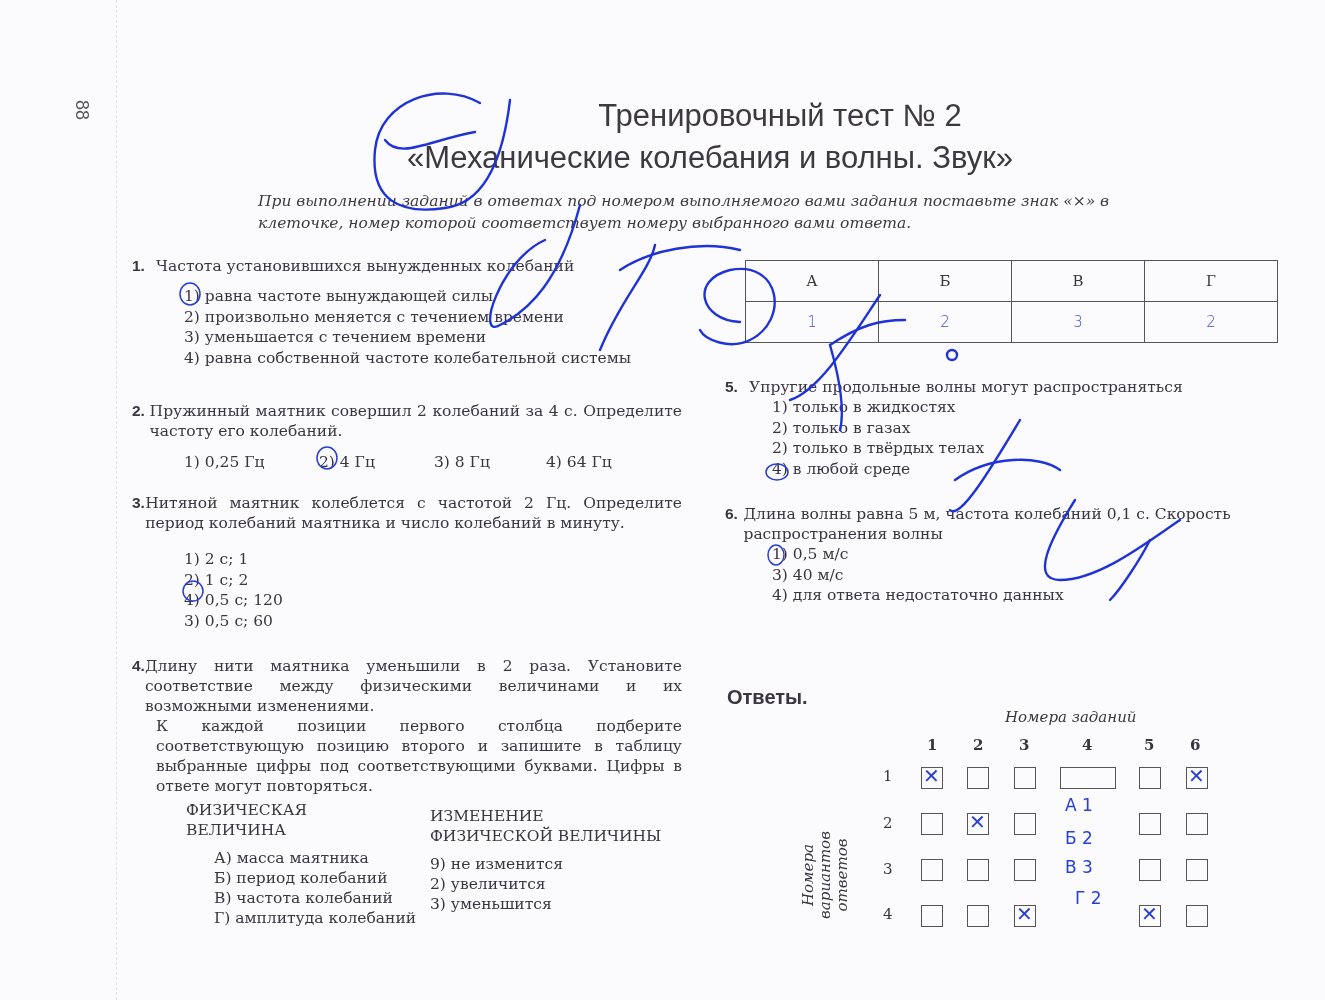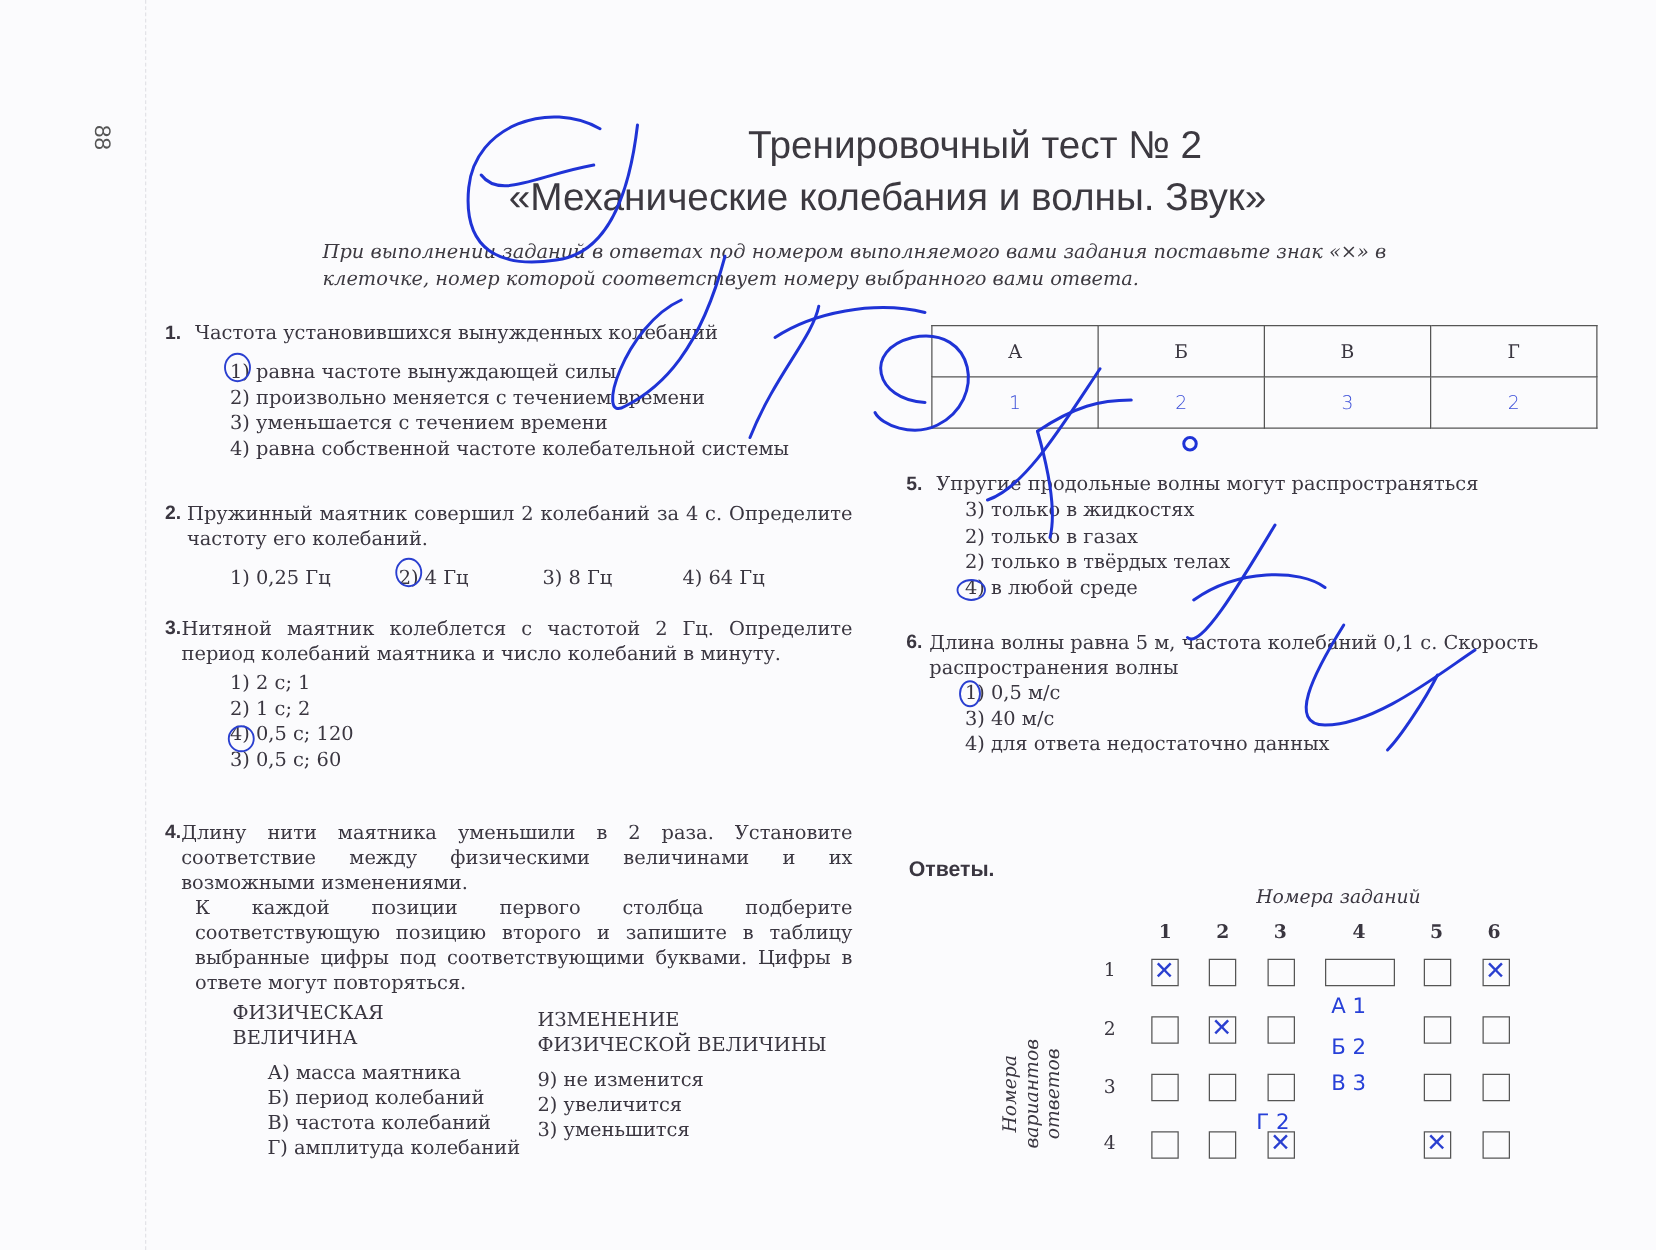--- a/index.html
+++ b/index.html
@@ -11,21 +11,21 @@
   .title .l1{padding-left:140px;}
   .instr{left:258px;top:190px;width:900px;font-style:italic;font-size:15.5px;line-height:22px;color:#3c3940;}
   .q{font-size:15.5px;line-height:20px;}
   .qnum{font-family:"Liberation Sans",sans-serif;font-weight:bold;display:inline-block;width:24px;}
   .opts{margin-left:52px;line-height:20.5px;font-size:15.5px;}
   .opts div{white-space:nowrap;}
   .inline-opts span{display:inline-block;}
   table.match{border-collapse:collapse;}
   table.match td{border:1.2px solid #555;width:130px;height:38px;text-align:center;font-size:15px;}
   .hand{color:#3c4fd8;font-family:"DejaVu Sans",sans-serif;font-size:24px;font-weight:300;}
-  .answers-title{font-family:"Liberation Sans",sans-serif;font-weight:bold;font-size:17px;}
+  .answers-title{font-family:"Liberation Sans",sans-serif;font-weight:bold;font-size:20px;}
   .grid-head{font-style:italic;font-size:15px;}
   .box{position:absolute;width:22px;height:22px;border:1.3px solid #555;box-sizing:border-box;}
   .box.wide{width:56px;}
   .box.x::after{content:"✕";position:absolute;left:1px;top:-4px;font-size:20px;color:#2a3fd0;font-family:"DejaVu Sans",sans-serif;}
   .colnum,.rownum{position:absolute;font-weight:bold;font-size:15px;}
   .rownum{font-weight:normal;}
   .vert-label{position:absolute;left:800px;top:930px;transform:rotate(-90deg);transform-origin:left top;font-style:italic;font-size:15px;line-height:17px;text-align:center;width:120px;}
   .hw{position:absolute;color:#2740d8;font-family:"DejaVu Sans",sans-serif;font-size:17px;}
   svg.ink{position:absolute;left:0;top:0;pointer-events:none;}
 </style>
@@ -60,21 +60,21 @@
   <div class="opts inline-opts" style="margin-top:11px;">
     <span style="width:135px">1) 0,25 Гц</span><span style="width:115px">2) 4 Гц</span><span style="width:112px">3) 8 Гц</span><span>4) 64 Гц</span>
   </div>
 </div>
 
 <div class="abs q" style="left:132px;top:493px;width:550px;">
   <div style="display:flex;">
       <span class="qnum">3.</span>
       <span style="text-align:justify;">Нитяной маятник колеблется с частотой 2 Гц. Определите период колебаний маятника и число колебаний в минуту.</span>
     </div>
-  <div class="opts" style="margin-top:3px;">
+  <div class="opts" style="margin-top:16px;">
     <div>1) 2 с; 1</div>
     <div>2) 1 с; 2</div>
     <div>4) 0,5 с; 120</div>
     <div>3) 0,5 с; 60</div>
   </div>
 </div>
 
 <div class="abs q" style="left:132px;top:656px;width:550px;">
   <div style="display:flex;">
       <span class="qnum">4.</span>
@@ -115,21 +115,21 @@
     <td class="hand">2</td>
     <td class="hand">3</td>
     <td class="hand">2</td>
   </tr>
 </tbody>
   </table>
 
 <div class="abs q" style="left:725px;top:377px;width:560px;">
   <div><span class="qnum">5.</span><span>Упругие продольные волны могут распространяться</span></div>
   <div class="opts" style="margin-left:47px;">
-    <div>3) только в жидкостях</div>
+    <div>1) только в жидкостях</div>
     <div>2) только в газах</div>
     <div>2) только в твёрдых телах</div>
     <div>4) в любой среде</div>
   </div>
 </div>
 
 <div class="abs q" style="left:725px;top:504px;width:550px;">
   <div style="display:flex;">
       <span class="qnum">6.</span>
       <span>Длина волны равна 5 м, частота колебаний 0,1 с. Скорость распространения волны</span>
@@ -179,21 +179,21 @@
 
 <div class="box" style="left:921px;top:905px;"></div>
 <div class="box" style="left:967px;top:905px;"></div>
 <div class="box x" style="left:1014px;top:905px;"></div>
 <div class="box x" style="left:1139px;top:905px;"></div>
 <div class="box" style="left:1186px;top:905px;"></div>
 
 <div class="hw" style="left:1065px;top:795px;">А 1</div>
 <div class="hw" style="left:1065px;top:828px;">Б 2</div>
 <div class="hw" style="left:1065px;top:857px;">В 3</div>
-<div class="hw" style="left:1005px;top:888px;text-align:center;">Г 2</div>
+<div class="hw" style="left:1075px;top:888px;text-align:center;">Г 2</div>
 
 <svg class="ink" width="1325" height="1000">
   <g fill="none" stroke="#2a3fd0" stroke-width="1.5">
     <ellipse cx="190" cy="294" rx="10" ry="11"></ellipse>
     <ellipse cx="327" cy="458" rx="10" ry="11"></ellipse>
     <ellipse cx="193" cy="591" rx="10" ry="10"></ellipse>
     <ellipse cx="777" cy="472" rx="11" ry="8"></ellipse>
     <ellipse cx="776" cy="555" rx="8" ry="10"></ellipse>
   </g>
   <g fill="none" stroke="#1f33d6" stroke-width="2.4" stroke-linecap="round">

